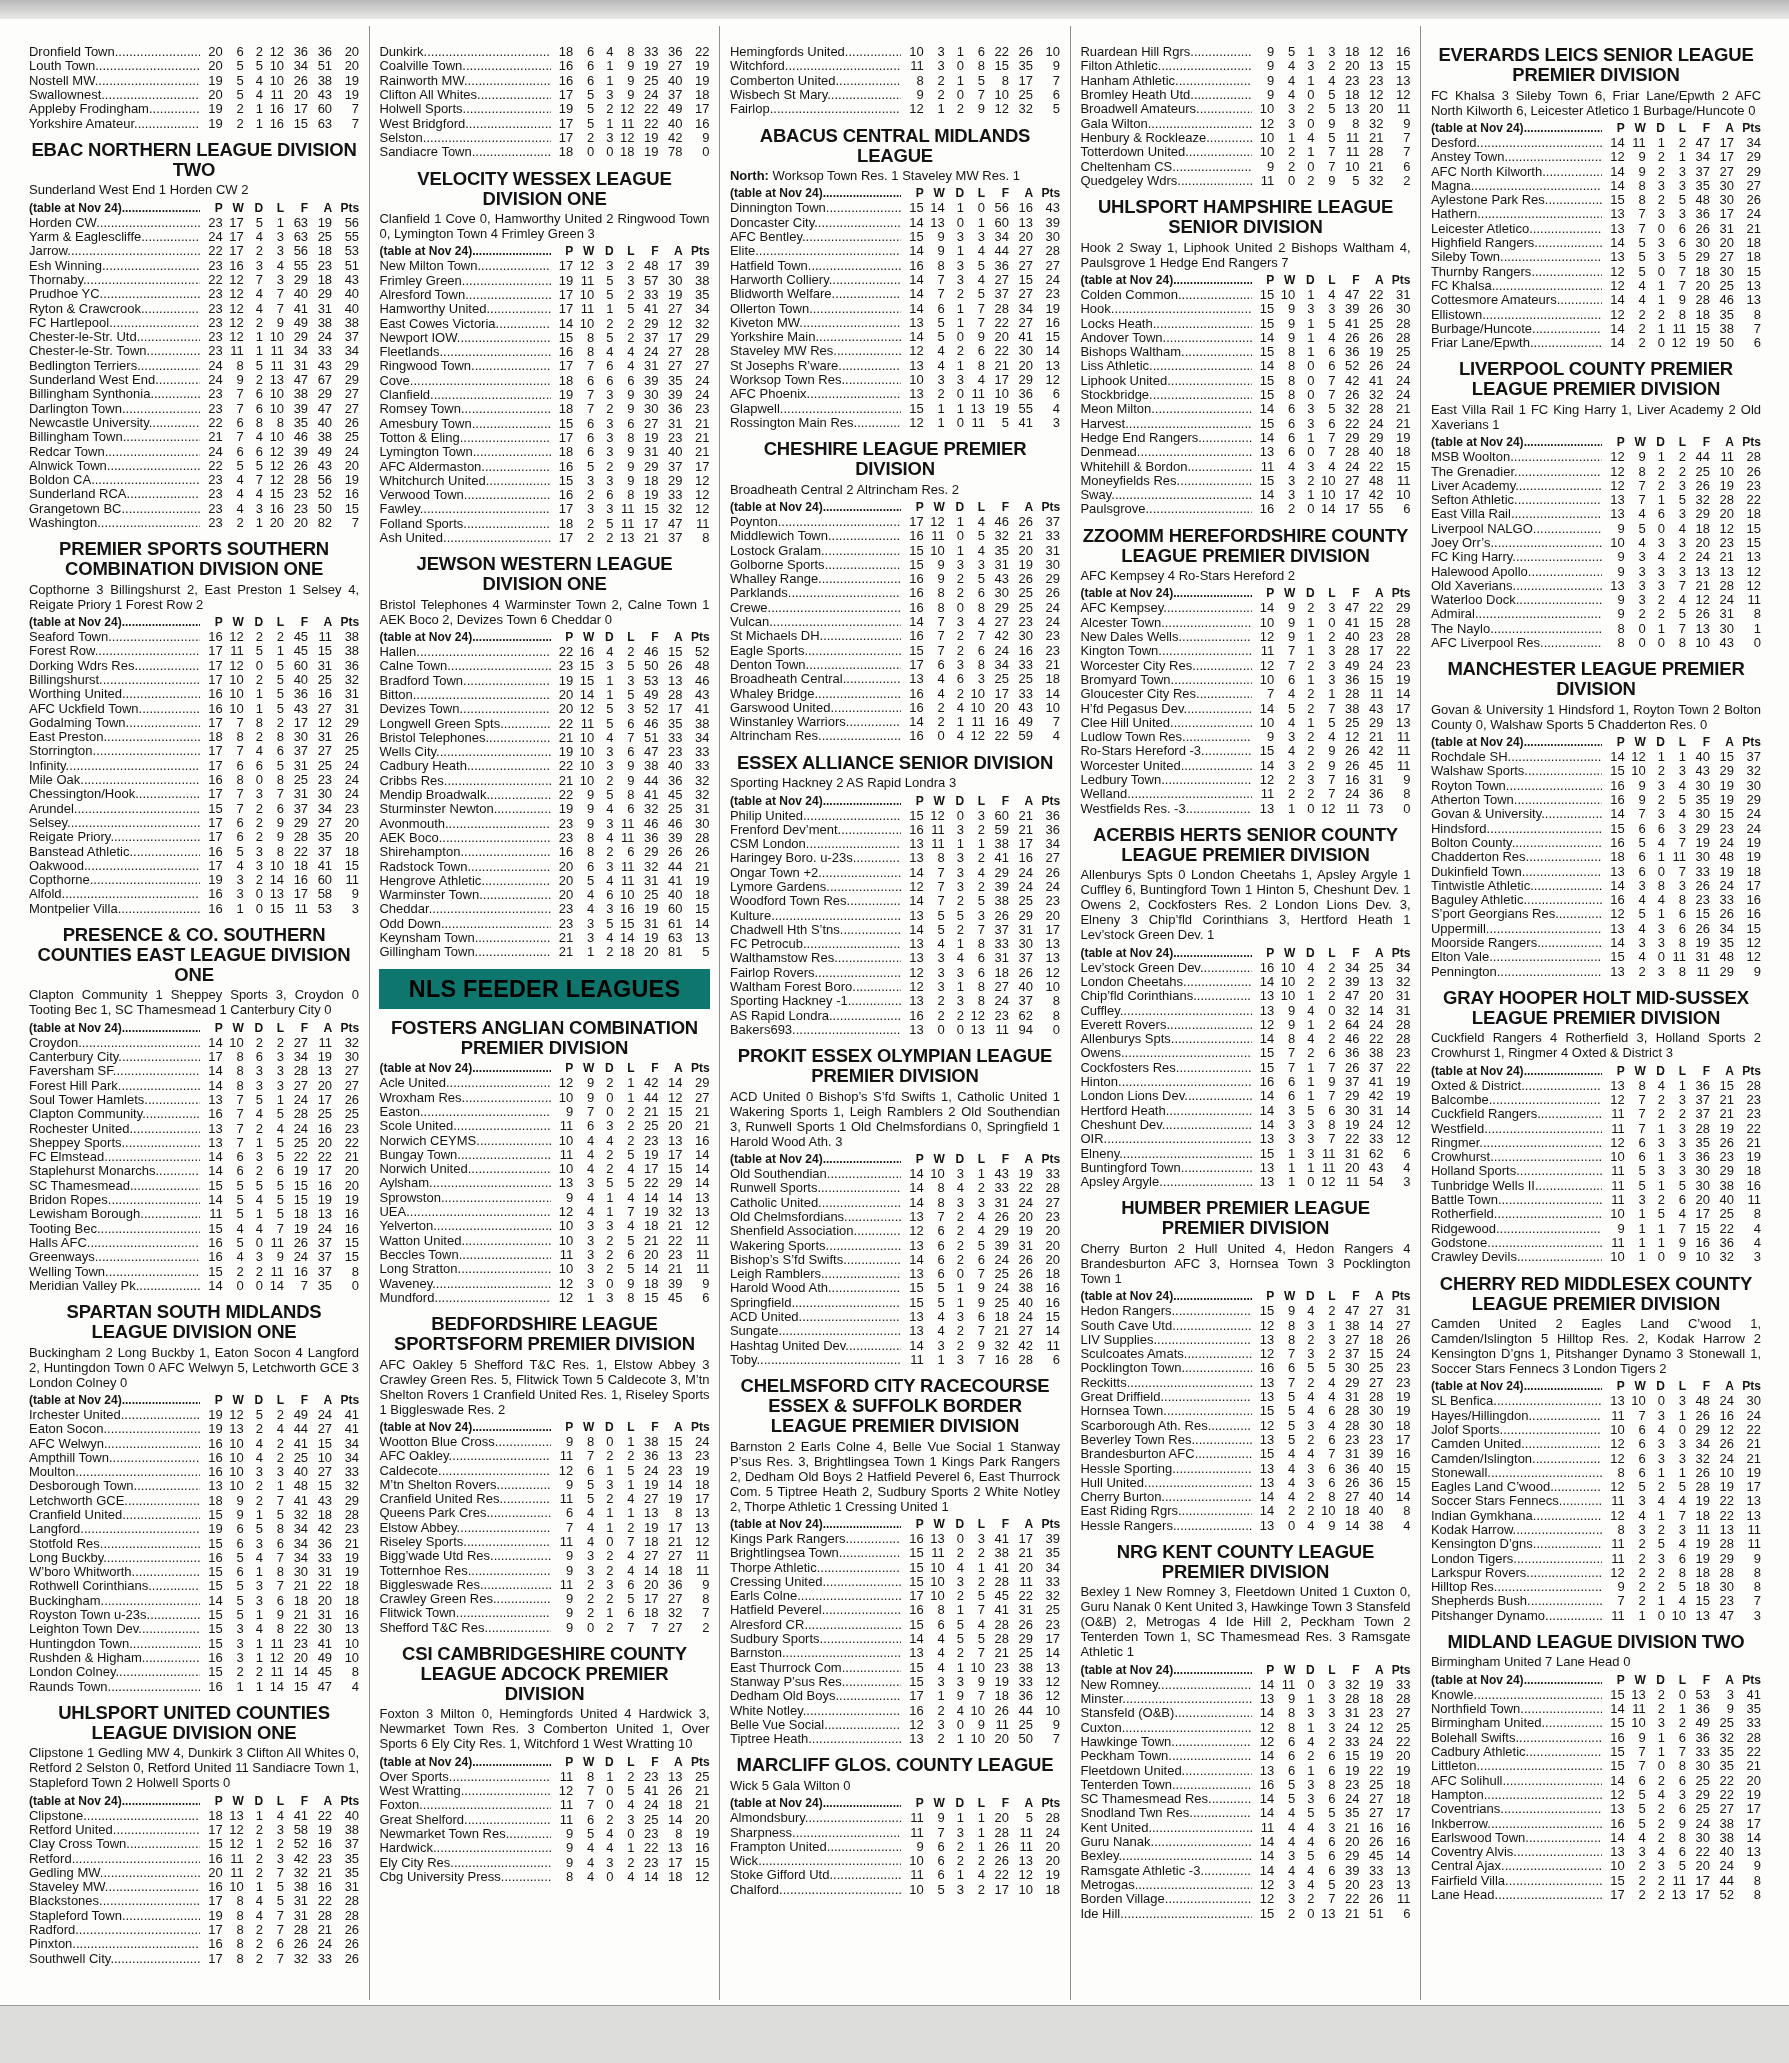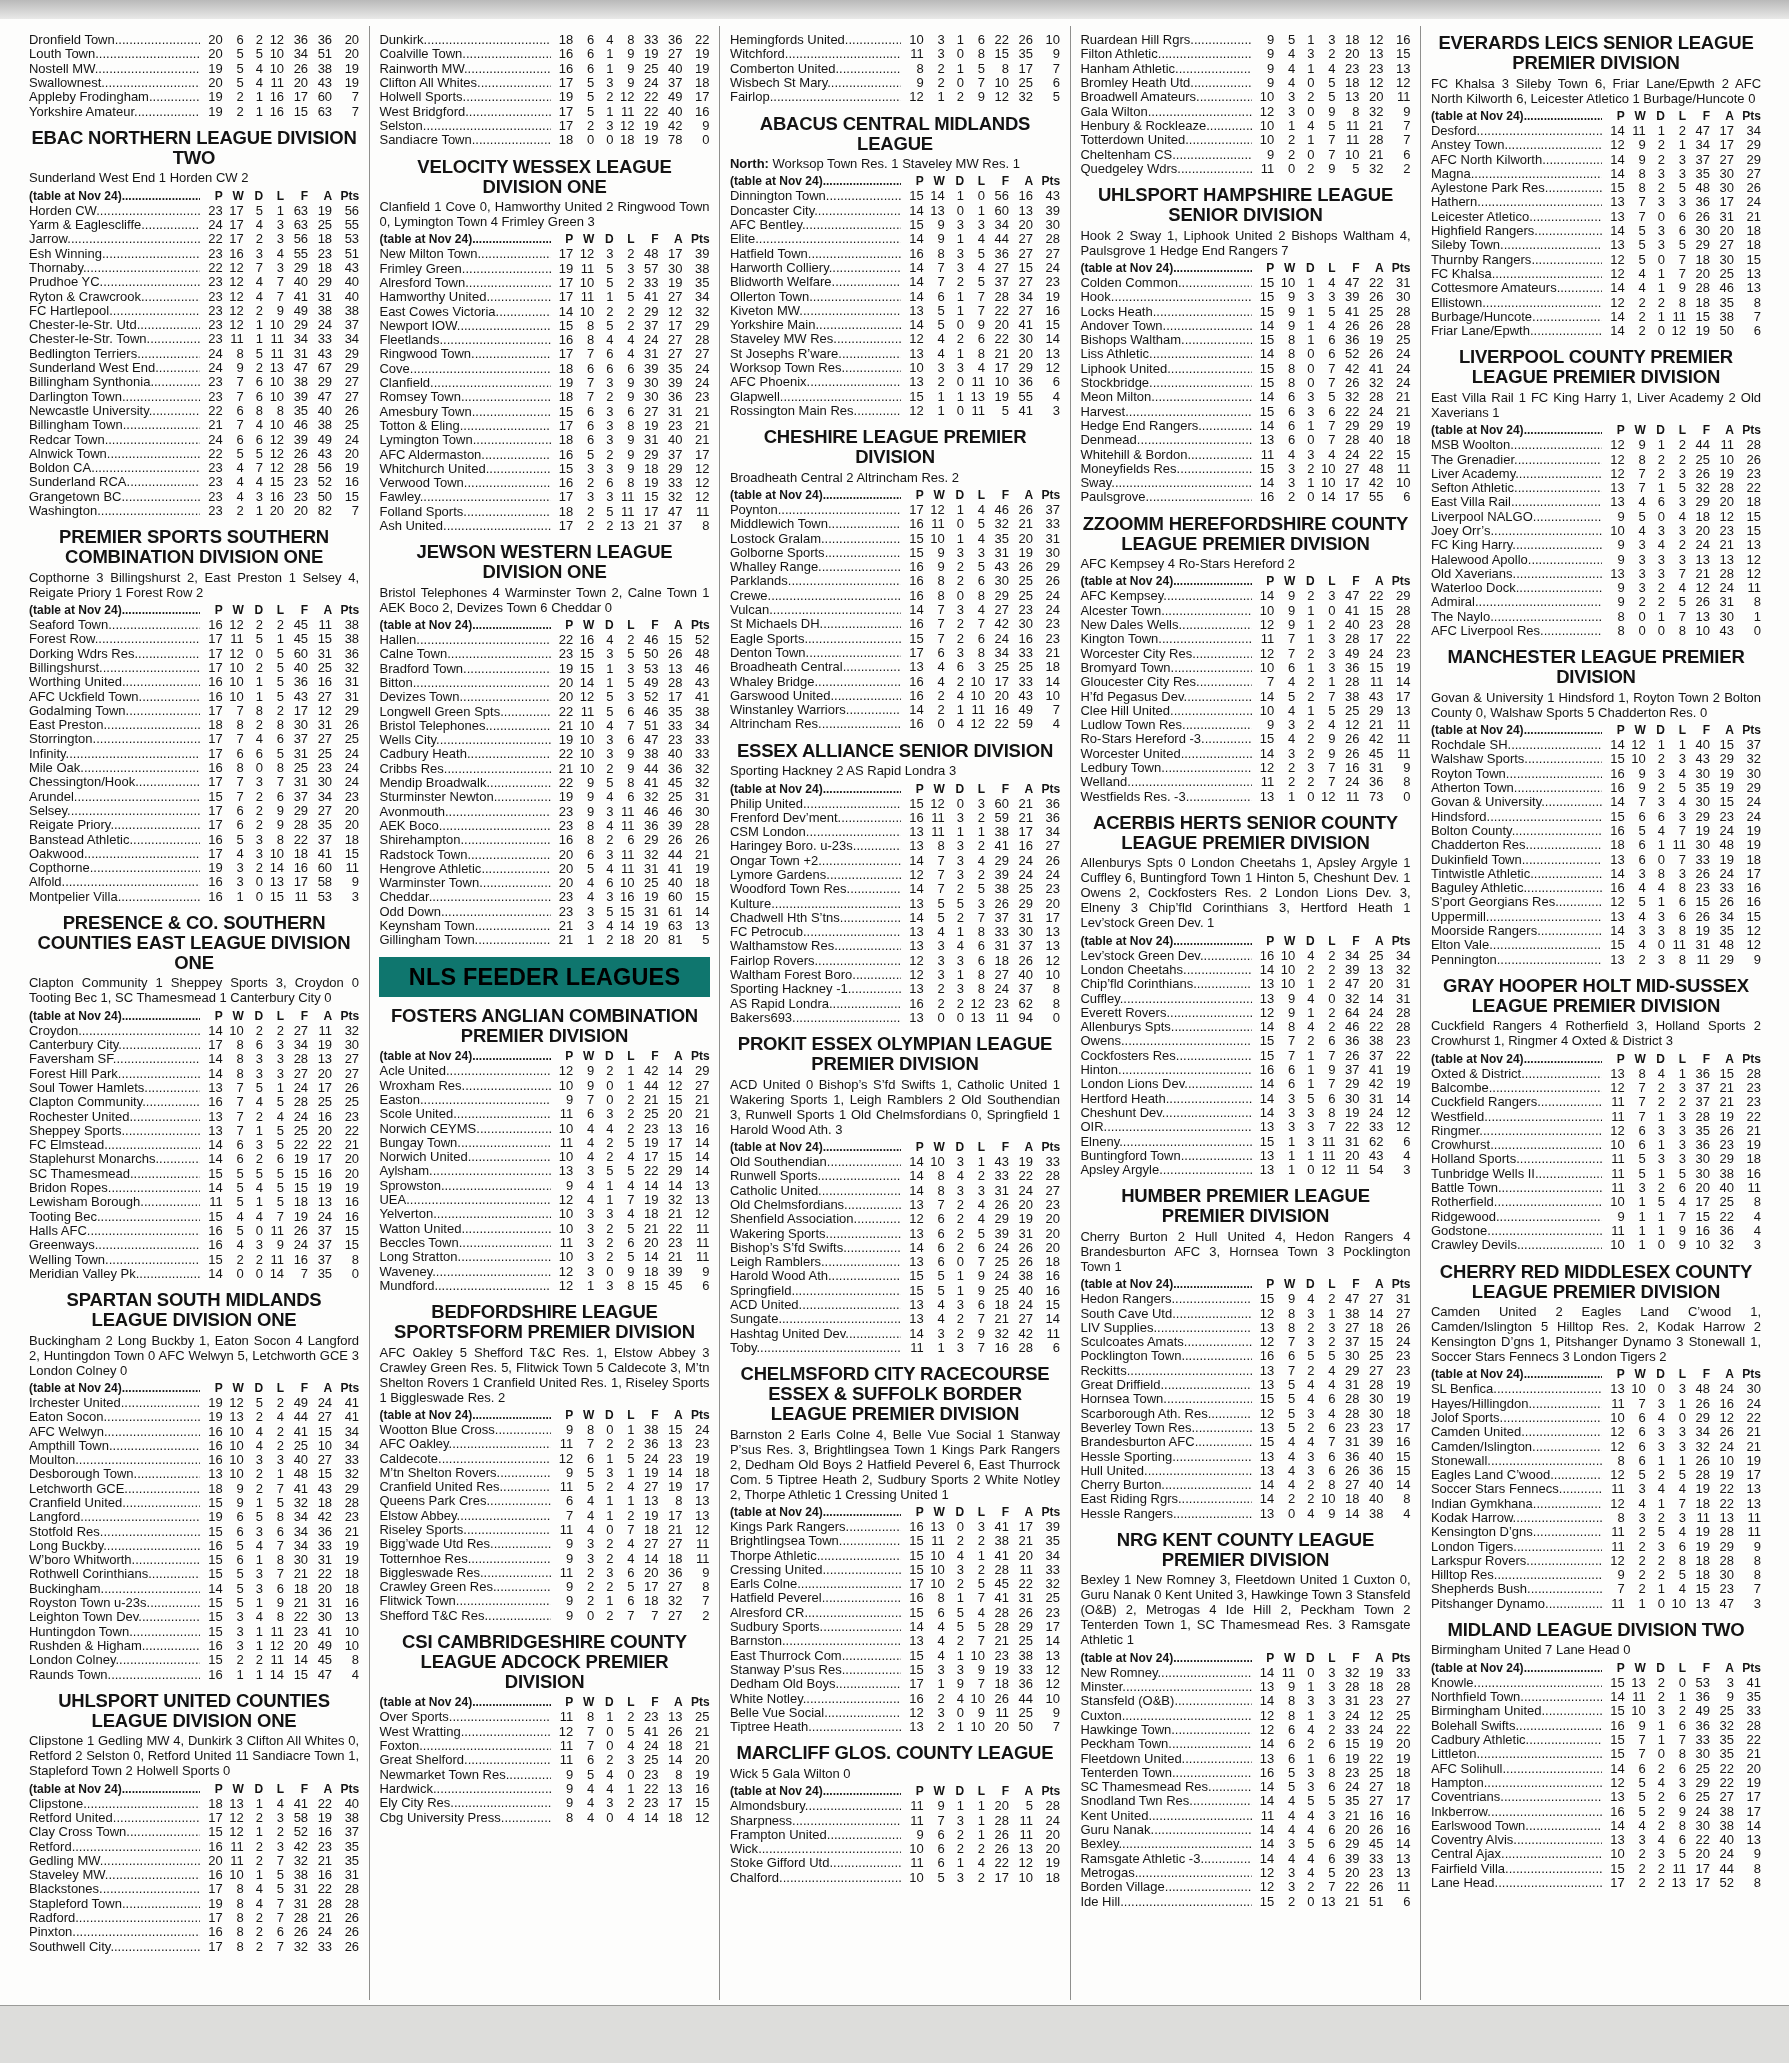--- a/index.html
+++ b/index.html
@@ -4,21 +4,21 @@
 <style>
   html,body{margin:0;padding:0;}
   body{width:1790px;height:2064px;background:#f2f1ef;font-family:"Liberation Sans",sans-serif;color:#141414;}
   .page{position:relative;width:1790px;height:2064px;background:#fdfdfc;overflow:hidden;}
   .edge-top{position:absolute;top:0;left:0;right:0;height:19.3px;background:linear-gradient(#b9b9b9,#e9e9e8);}
   .edge-bottom{position:absolute;left:0;right:0;bottom:0;height:58px;background:#dddddb;border-top:1.6px solid #9a9a98;}
   .cols{position:absolute;top:26px;left:19.3px;right:19.3px;bottom:64px;display:flex;}
   .col{flex:1 1 0;padding:3.2px 9.7px 0 9.7px;overflow:hidden;}
   .col + .col{border-left:0.8px solid #8f8f8d;}
   .sec{margin-top:9px;}
-  .sec:first-child{margin-top:4px;}
+  .sec:first-child{margin-top:16px;}
   .title{font-weight:bold;font-size:18.5px;line-height:20px;text-align:center;margin:0 0 2.4px 0;letter-spacing:-0.2px;}
   .intro{margin:0 0 2.4px 0;font-size:13px;line-height:15px;text-align:justify;}
   .intro b{font-weight:bold;}
   .row{display:flex;align-items:baseline;font-size:13px;line-height:14.3px;white-space:nowrap;}
   .nm{flex:1 1 auto;overflow:hidden;}
   .nm::after{content:"................................................................";}
   .num{flex:0 0 auto;text-align:right;}
   .c0{width:22.6px}.c1{width:21px}.c2{width:19.3px}.c3{width:21px}.c4{width:24px}.c5{width:24px}.c6{width:27px}
   .hdr{font-weight:bold;font-size:12px;line-height:16px;}
   .banner{margin:9.7px 0 8px 0;background:#0f766e;color:#000;font-weight:bold;font-size:23.4px;line-height:23.4px;text-align:center;padding:9px 3.2px 7.3px 3.2px;letter-spacing:0.2px;}
@@ -1927,20 +1927,21 @@
             <span class="num c1">0</span>
             <span class="num c2">2</span>
             <span class="num c3">7</span>
             <span class="num c4">7</span>
             <span class="num c5">27</span>
             <span class="num c6">2</span>
           </div>
         </section>
         <section class="sec">
           <h2 class="title">CSI CAMBRIDGESHIRE COUNTY LEAGUE ADCOCK PREMIER DIVISION</h2>
+          <p class="intro"><span>Foxton 3 Milton 0, Hemingfords United 4 Hardwick 3, Newmarket Town Res. 3 Comberton United 1, Over Sports 6 Ely City Res. 1, Witchford 1 West Wratting 10</span></p>
           <div class="row hdr">
             <span class="nm">(table at Nov 24)</span>
             <span class="num c0">P</span>
             <span class="num c1">W</span>
             <span class="num c2">D</span>
             <span class="num c3">L</span>
             <span class="num c4">F</span>
             <span class="num c5">A</span>
             <span class="num c6">Pts</span>
           </div>

